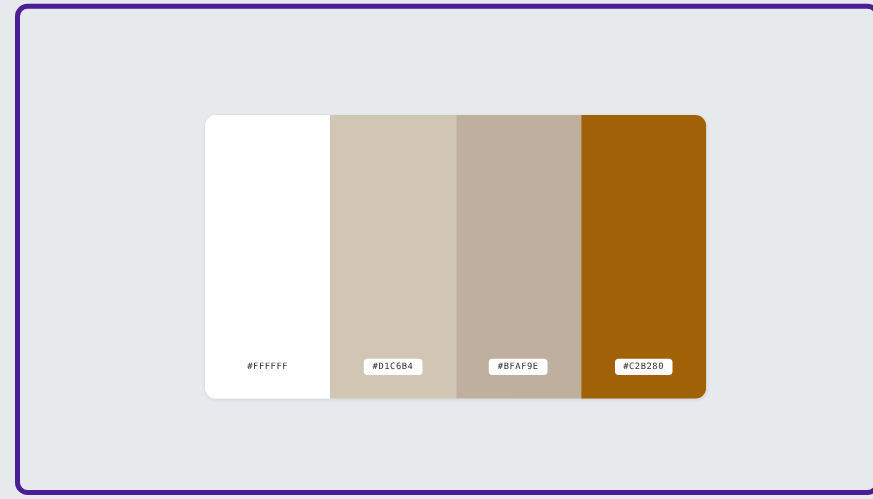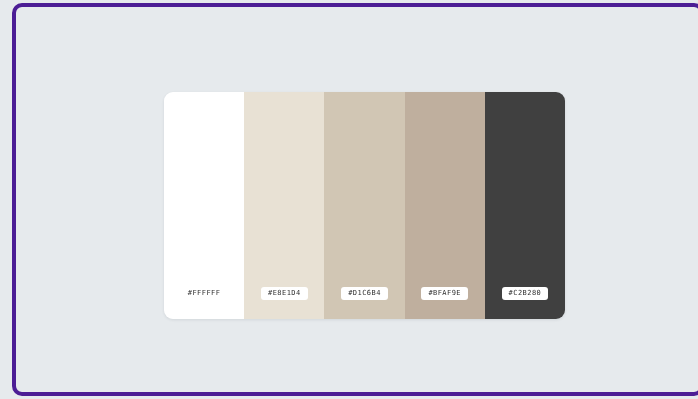--- a/index.html
+++ b/index.html
@@ -73,30 +73,27 @@
 </head>
 <body style="background: rgb(230, 234, 237);">
 
 <div id="page-frame" style="background: rgb(230, 234, 237);">
   <div id="palette-card">
 
     <div class="swatch" style="background: rgb(255, 255, 255);">
       <span class="swatch-label plain">#FFFFFF</span>
     </div>
 
-    <div class="swatch" style="background: rgb(232, 225, 212);">
-      <span class="swatch-label chip">#E8E1D4</span>
-    </div>
 
     <div class="swatch" style="background: rgb(209, 198, 180);">
       <span class="swatch-label chip">#D1C6B4</span>
     </div>
 
     <div class="swatch" style="background: rgb(191, 175, 158); justify-content: center;">
       <span class="swatch-label chip">#BFAF9E</span>
     </div>
 
-    <div class="swatch" style="background: #404040;">
+    <div class="swatch" style="background: #a16207;">
       <span class="swatch-label chip">#C2B280</span>
     </div>
 
   </div>
 </div>
 
 </body></html>

